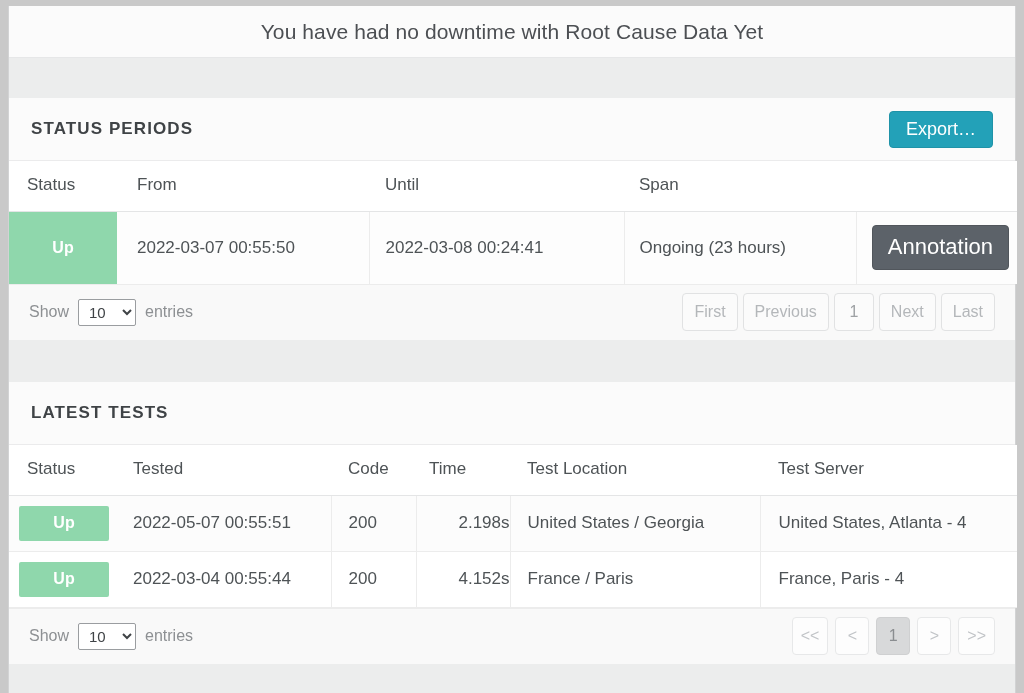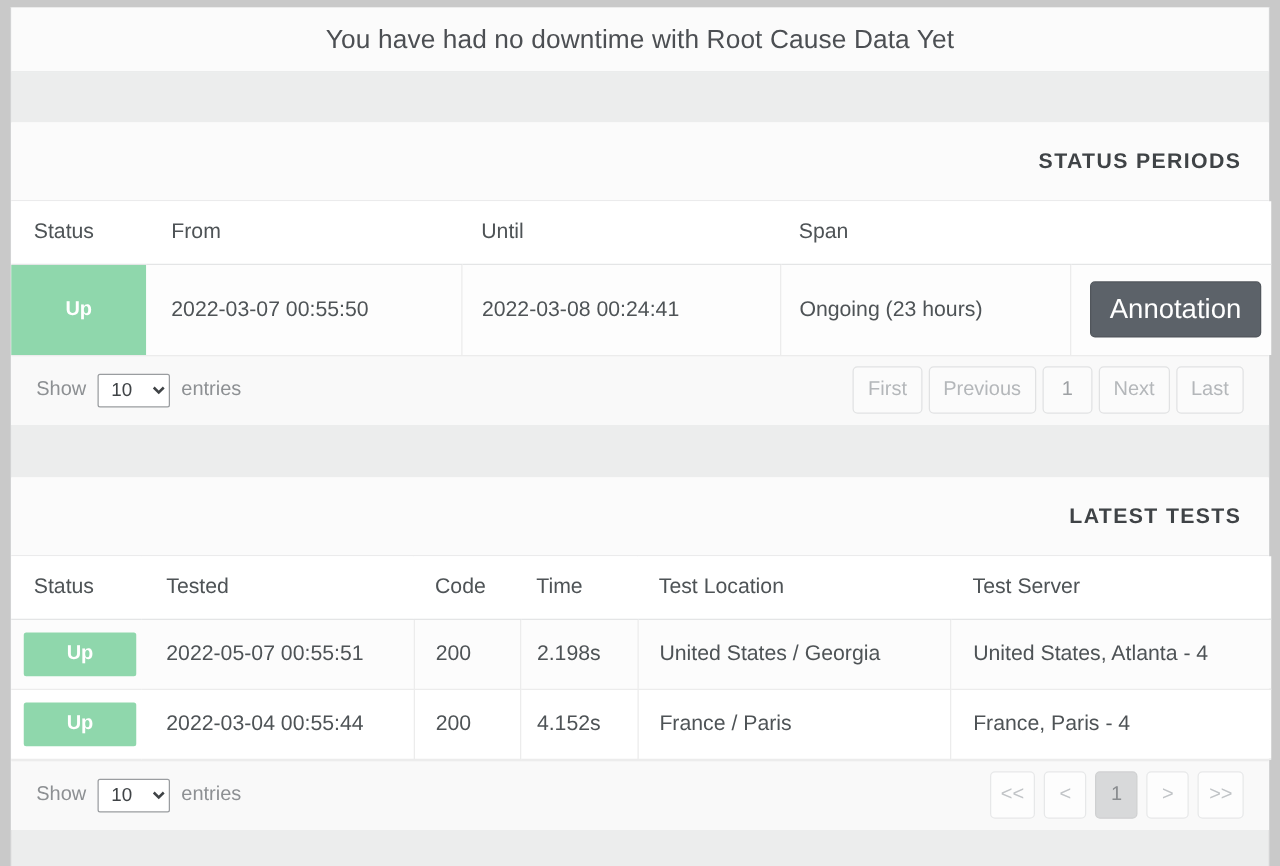--- a/index.html
+++ b/index.html
@@ -63,21 +63,21 @@
     background: #ffffff;
     flex: 0 0 auto;
   }
 
   .card-head {
     background: #fbfbfb;
     height: 63px;
     padding: 0 22px;
     display: flex;
     align-items: center;
-    justify-content: flex-end;
+    justify-content: space-between;
     border-bottom: 1px solid #ebebec;
   }
   .card-title {
     font-size: 17px;
     font-weight: bold;
     color: #3f4346;
     letter-spacing: 1.1px;
   }
 
   .btn-export {
@@ -181,21 +181,21 @@
     border-bottom: 1px solid #ececec;
   }
   .lt-table tbody tr.row-odd td  { background: #fcfcfc; }
   .lt-table tbody tr.row-even td { background: #ffffff; }
   .lt-table tbody td.cell-status {
     border-right: none;
     padding: 0 4px 0 10px;
   }
   .lt-table tbody td.cell-tested { padding-left: 20px; }
   .lt-table tbody td.cell-code   { padding-left: 17px; margin-top: 31px; }
-  .lt-table tbody td.cell-time   { padding-left: 13px; }
+  .lt-table tbody td.cell-time   { padding-left: 13px; text-align: right; }
   .lt-table tbody td.cell-loc    { padding-left: 17px; }
   .lt-table tbody td.cell-srv    { padding-left: 18px; border-right: none; }
 
   .badge-up {
     display: block;
     background: #8fd7ac;
     color: #ffffff;
     font-weight: bold;
     font-size: 16px;
     text-align: center;
@@ -277,20 +277,21 @@
     <div class="banner">
       <div class="banner-text">You have had no downtime with Root Cause Data Yet</div>
     </div>
 
     <div class="gap gap-top"></div>
 
     <div class="card">
 
       <div class="card-head">
         <div class="card-title">STATUS PERIODS</div>
+        <button class="btn-export">Export…</button>
       </div>
 
       <table class="sp-table">
         <colgroup>
           <col class="c-status">
             <col class="c-from">
             <col class="c-until">
           <col class="c-span">
             <col class="c-act">
         </colgroup>

